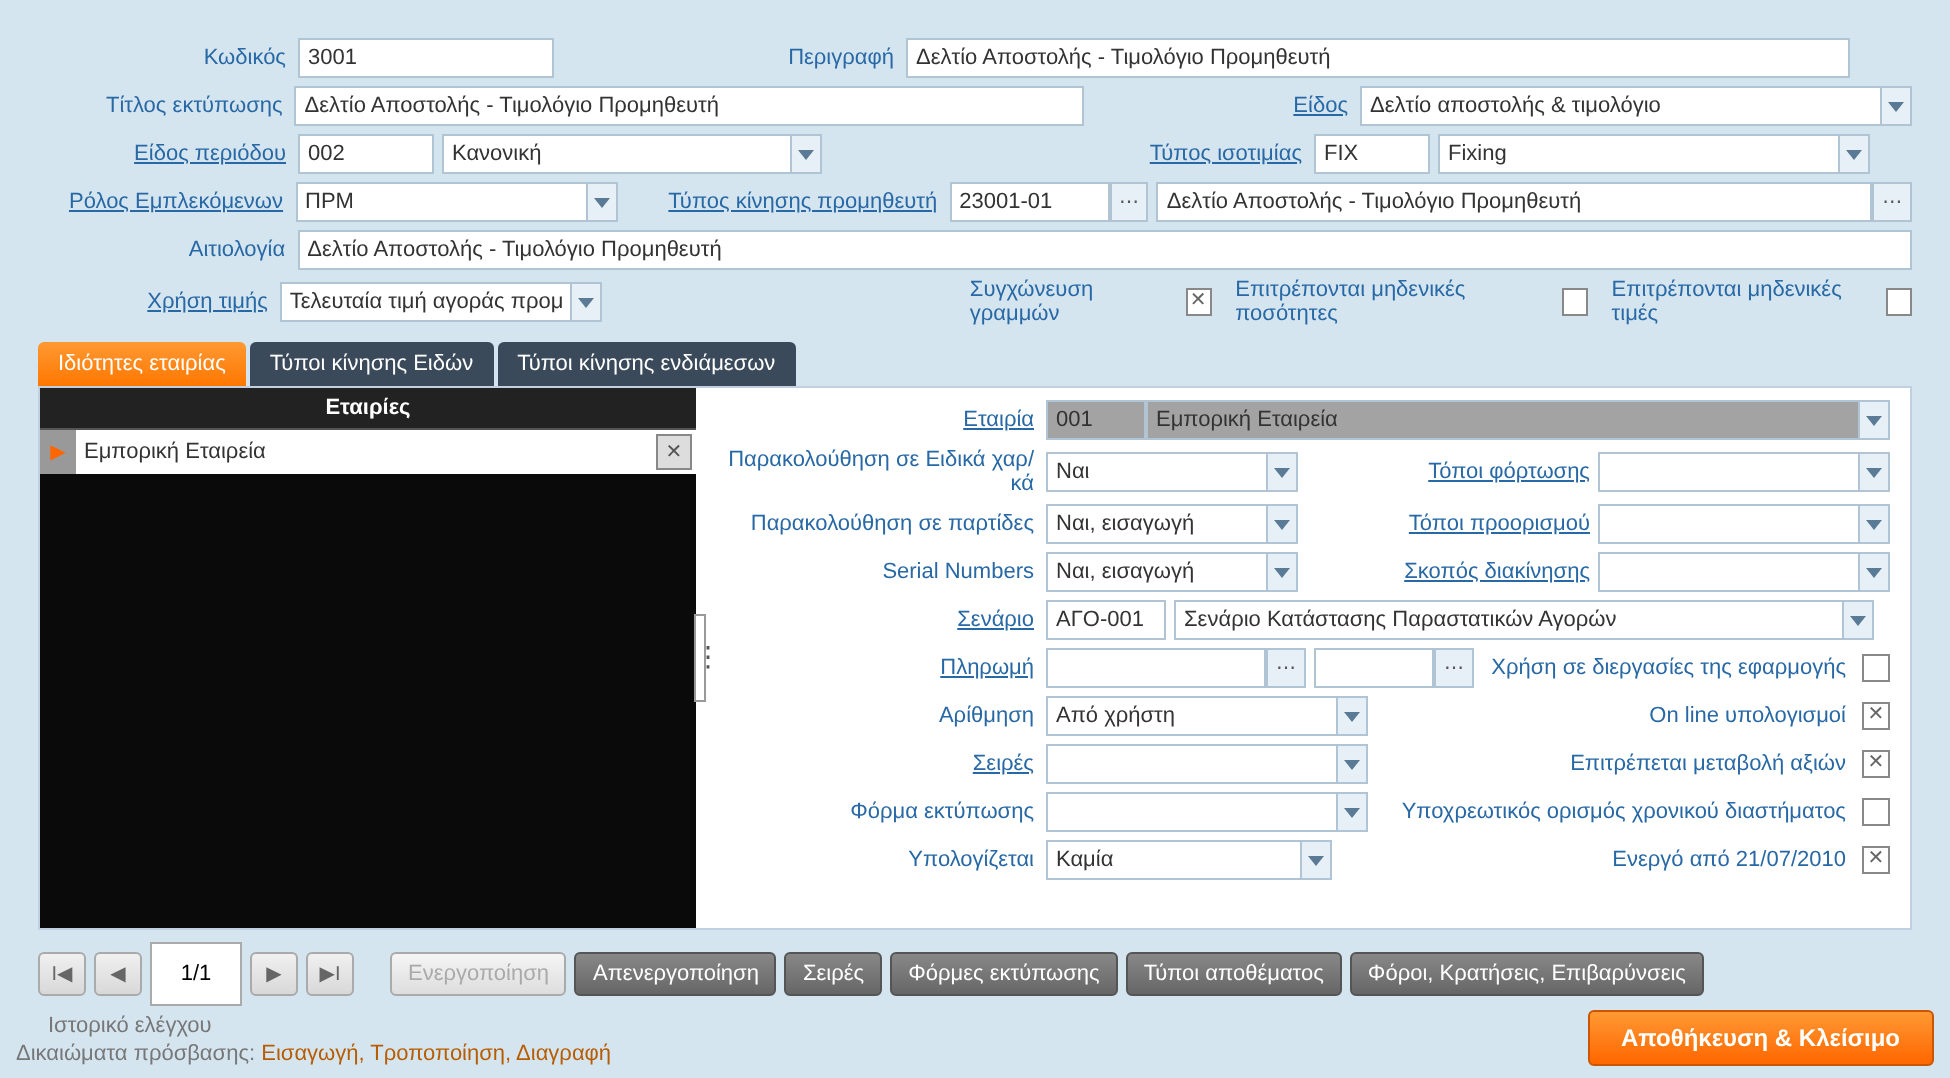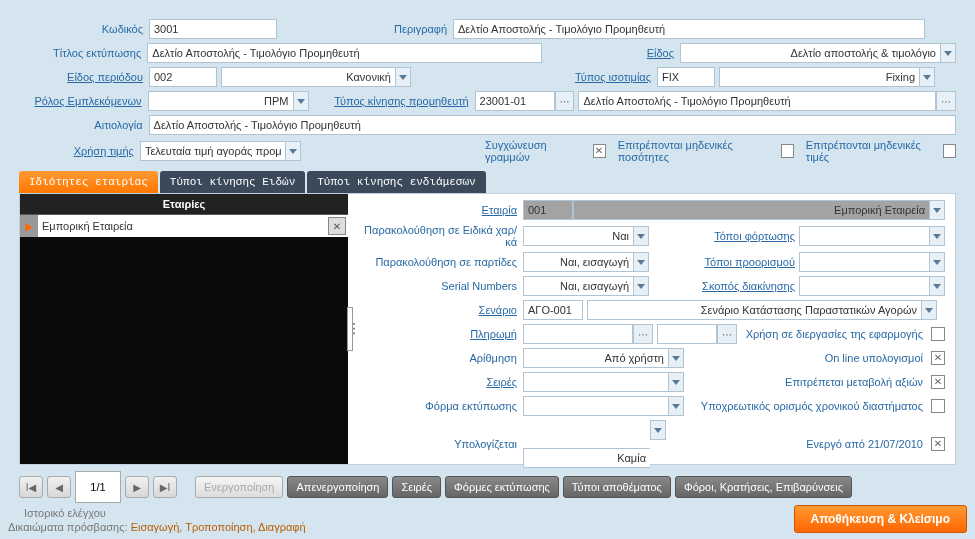--- a/index.html
+++ b/index.html
@@ -6,28 +6,28 @@
 body { font-family: Arial, sans-serif; font-size: 11px; background: #d5e5f0; width: 975px; height: 539px; overflow: hidden; }
 .container { background: #d5e5f0; padding: 19px; height: 100%; position: relative; }
 .form-section { margin-bottom: 4px; }
 .form-row { display: flex; align-items: center; margin-bottom: 4px; min-height: 20px; }
 .label { color: #2869a5; text-align: right; padding-right: 6px; white-space: nowrap; }
 .label.link { text-decoration: underline; cursor: pointer; }
 .label.w130 { width: 130px; }
 .input { background: #ffffff; border: 1px solid #b0c4d4; height: 20px; padding: 2px 4px; font-size: 11px; color: #333; }
 .input.readonly { background: #a3a3a3; }
 .dropdown { display: flex; }
-.dropdown .input { border-right: none; text-align: right; }
+.dropdown .input { border-right: none; }
 .dropdown-btn { width: 16px; height: 20px; background: #e8f0f7; border: 1px solid #b0c4d4; display: flex; align-items: center; justify-content: center; cursor: pointer; }
 .dropdown-btn::after { content: ""; border-left: 4px solid transparent; border-right: 4px solid transparent; border-top: 5px solid #5a7a95; }
 .ellipsis-btn { width: 20px; height: 20px; background: #e8f0f7; border: 1px solid #b0c4d4; display: flex; align-items: center; justify-content: center; cursor: pointer; font-size: 10px; color: #555; }
 .checkbox { width: 14px; height: 14px; border: 1px solid #888; background: #fff; display: inline-flex; align-items: center; justify-content: center; margin-left: 4px; vertical-align: middle; }
 .checkbox.checked::after { content: "✕"; color: #666; font-size: 10px; line-height: 1; }
 .checkbox-label { color: #2869a5; padding-right: 2px; }
-.tabs { display: flex; margin-top: 8px; font-family: Liberation Mono, monospace; }
+.tabs { display: flex; margin-top: 8px; }
 .tab { padding: 5px 10px; background: #3a4a5a; color: #fff; border-radius: 3px 3px 0 0; margin-right: 2px; cursor: pointer; font-size: 11px; }
 .tab.active { background: linear-gradient(#ff9933, #ff7700); }
 .main-panel { display: flex; background: #fff; height: 272px; border: 1px solid #c0d0e0; }
 .left-panel { width: 328px; background: #0a0a0a; color: #fff; position: relative; }
 .left-header { background: #222; color: #fff; text-align: center; padding: 4px; font-weight: bold; border-bottom: 1px solid #555; }
 .company-row { display: flex; align-items: center; background: #fff; color: #333; height: 22px; }
 .company-arrow { width: 18px; text-align: center; color: #f60; background: #999; height: 100%; display: flex; align-items: center; justify-content: center; font-size: 10px; }
 .company-name { flex: 1; padding: 0 4px; font-size: 11px; }
 .company-close { width: 18px; height: 18px; background: #ddd; border: 1px solid #888; display: flex; align-items: center; justify-content: center; margin-right: 2px; font-size: 10px; color: #555; }
 .drag-handle { position: absolute; right: -5px; top: 50%; transform: translateY(-50%); width: 6px; height: 44px; background: #fff; border: 1px solid #999; }
@@ -232,21 +232,21 @@
           <input class="input" style="width: 145px;">
           <div class="dropdown-btn"></div>
         </div>
         <span class="detail-right-label">Υποχρεωτικός ορισμός χρονικού διαστήματος</span>
         <span class="checkbox"></span>
       </div>
 
       <div class="detail-row">
         <span class="detail-label">Υπολογίζεται</span>
         <div class="dropdown">
-          <input class="input" style="width: 127px; margin-top: 28px;" value="Καμία">
+          <input class="input" style="width: 127px;" value="Καμία">
           <div class="dropdown-btn"></div>
         </div>
         <span class="detail-right-label">Ενεργό από 21/07/2010</span>
         <span class="checkbox checked"></span>
       </div>
     </div>
   </div>
 
   <div class="pager-row">
     <div class="pager-btn">I◀</div>

